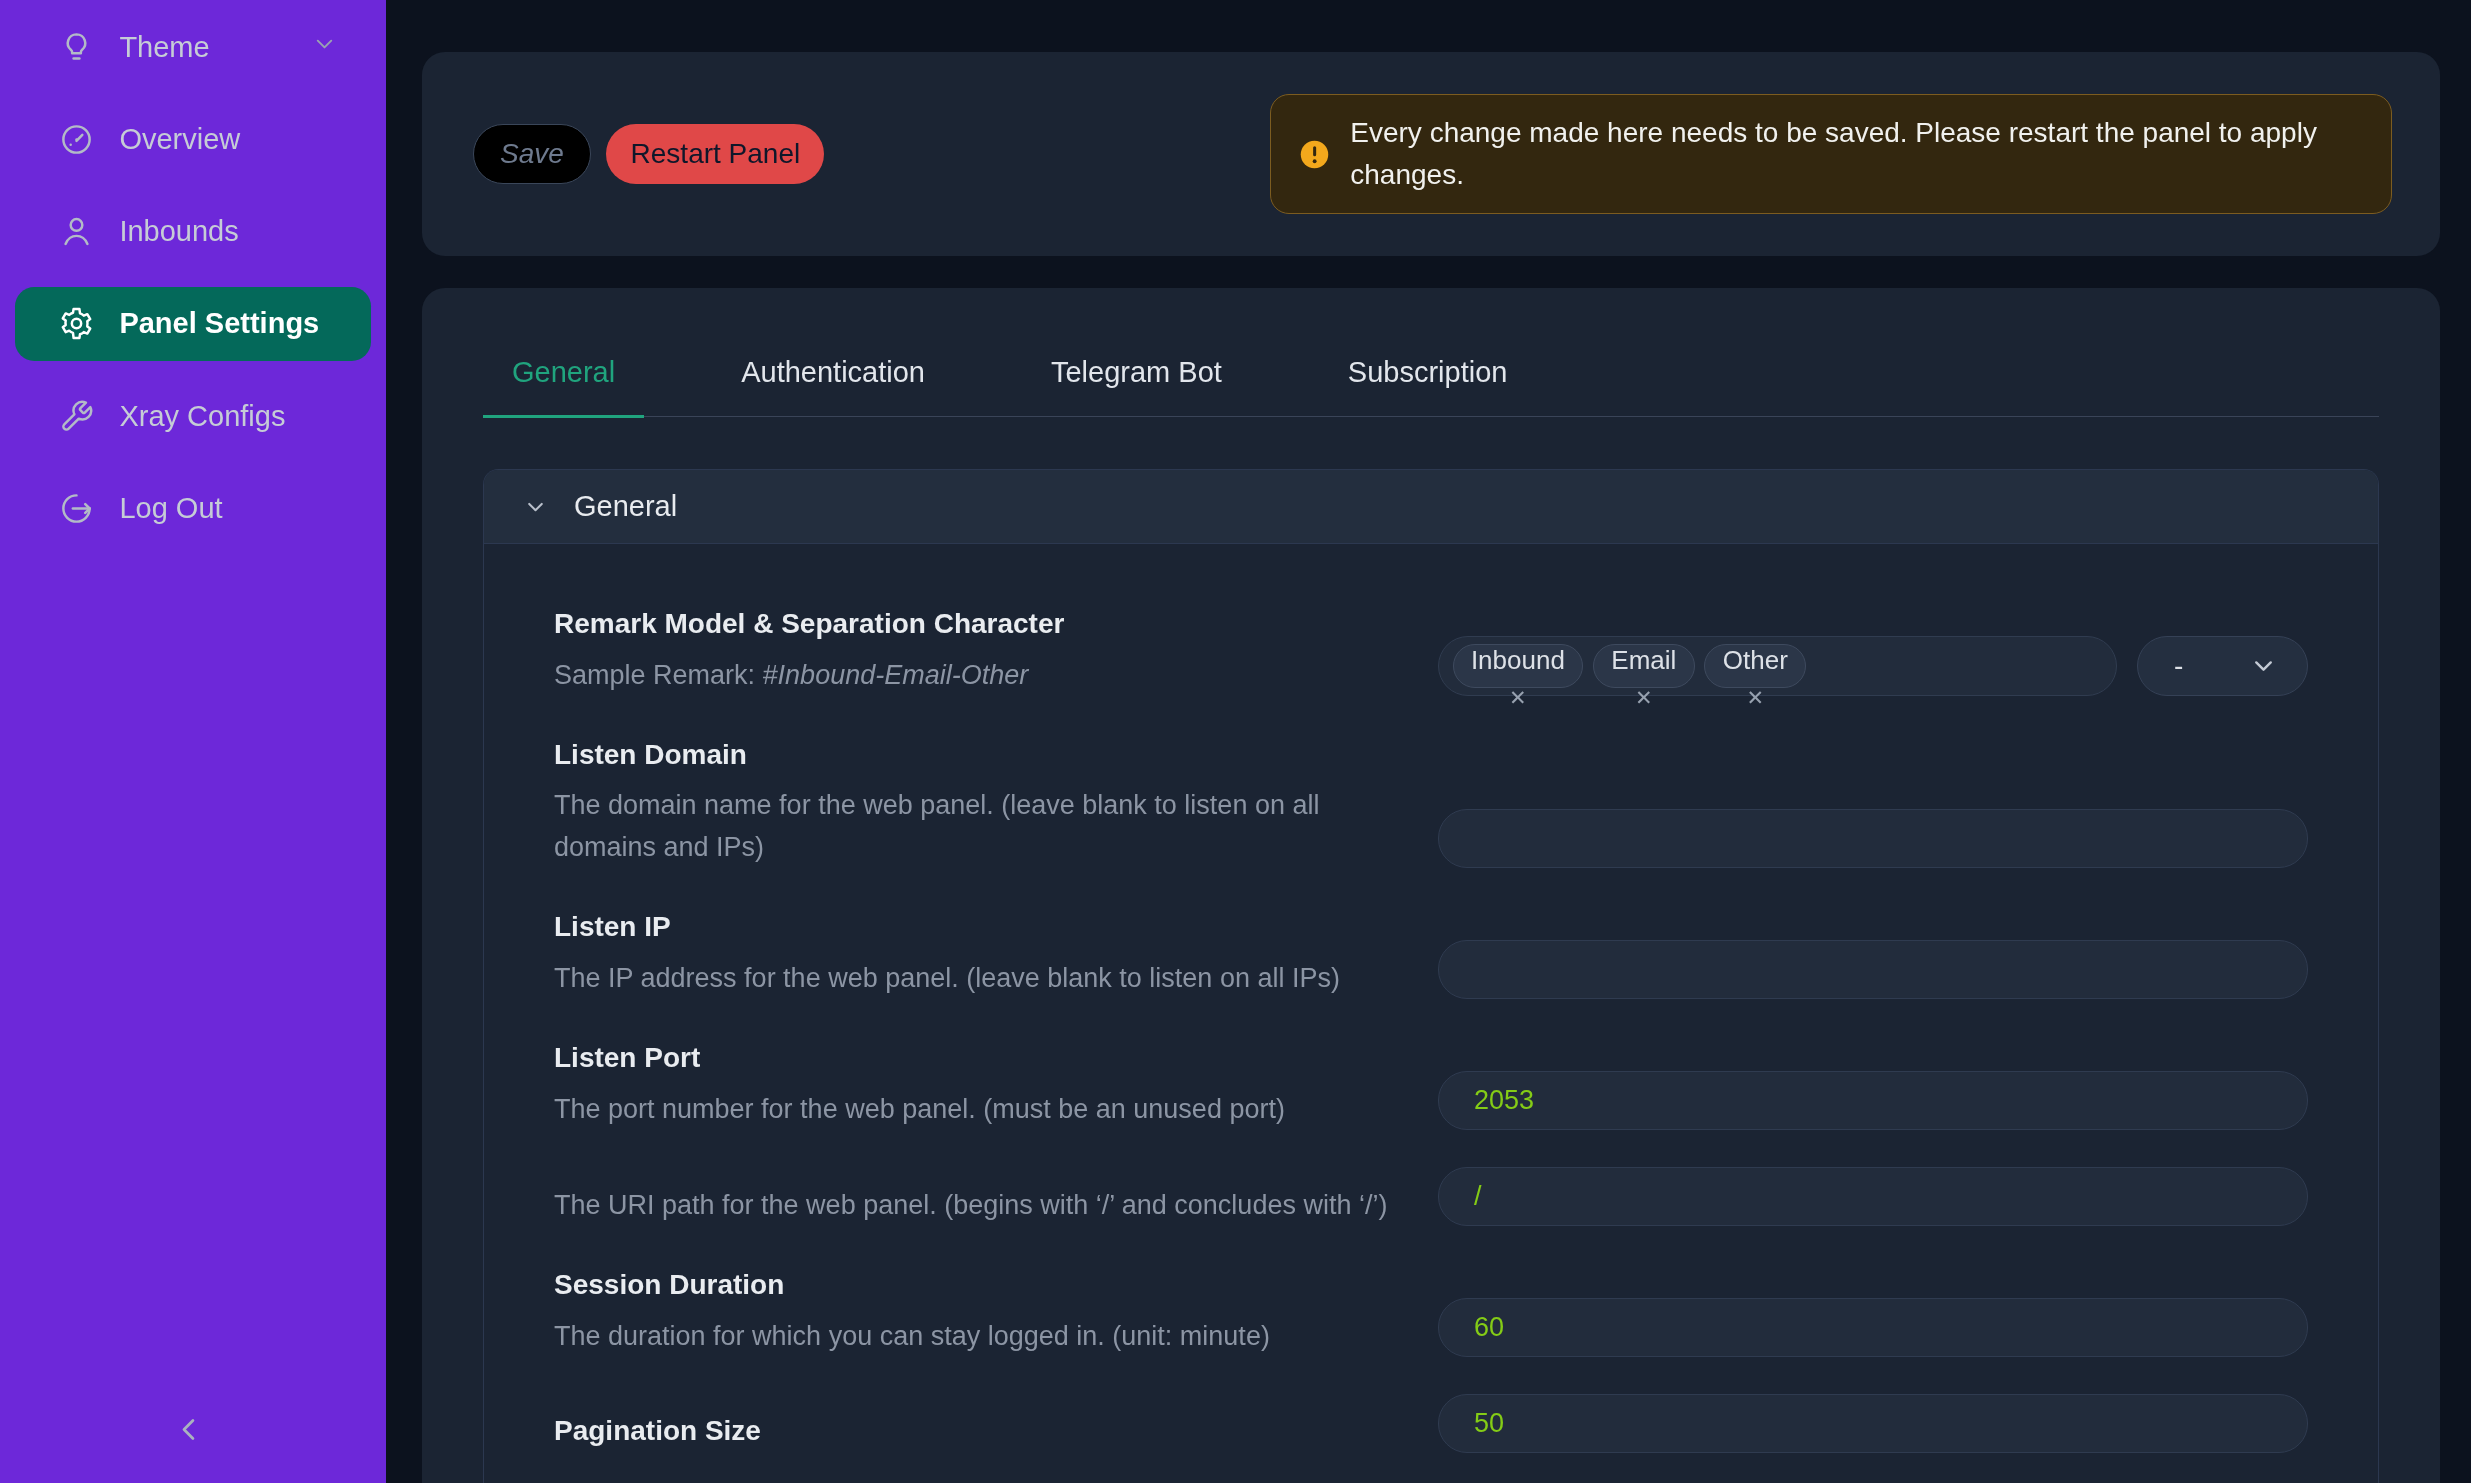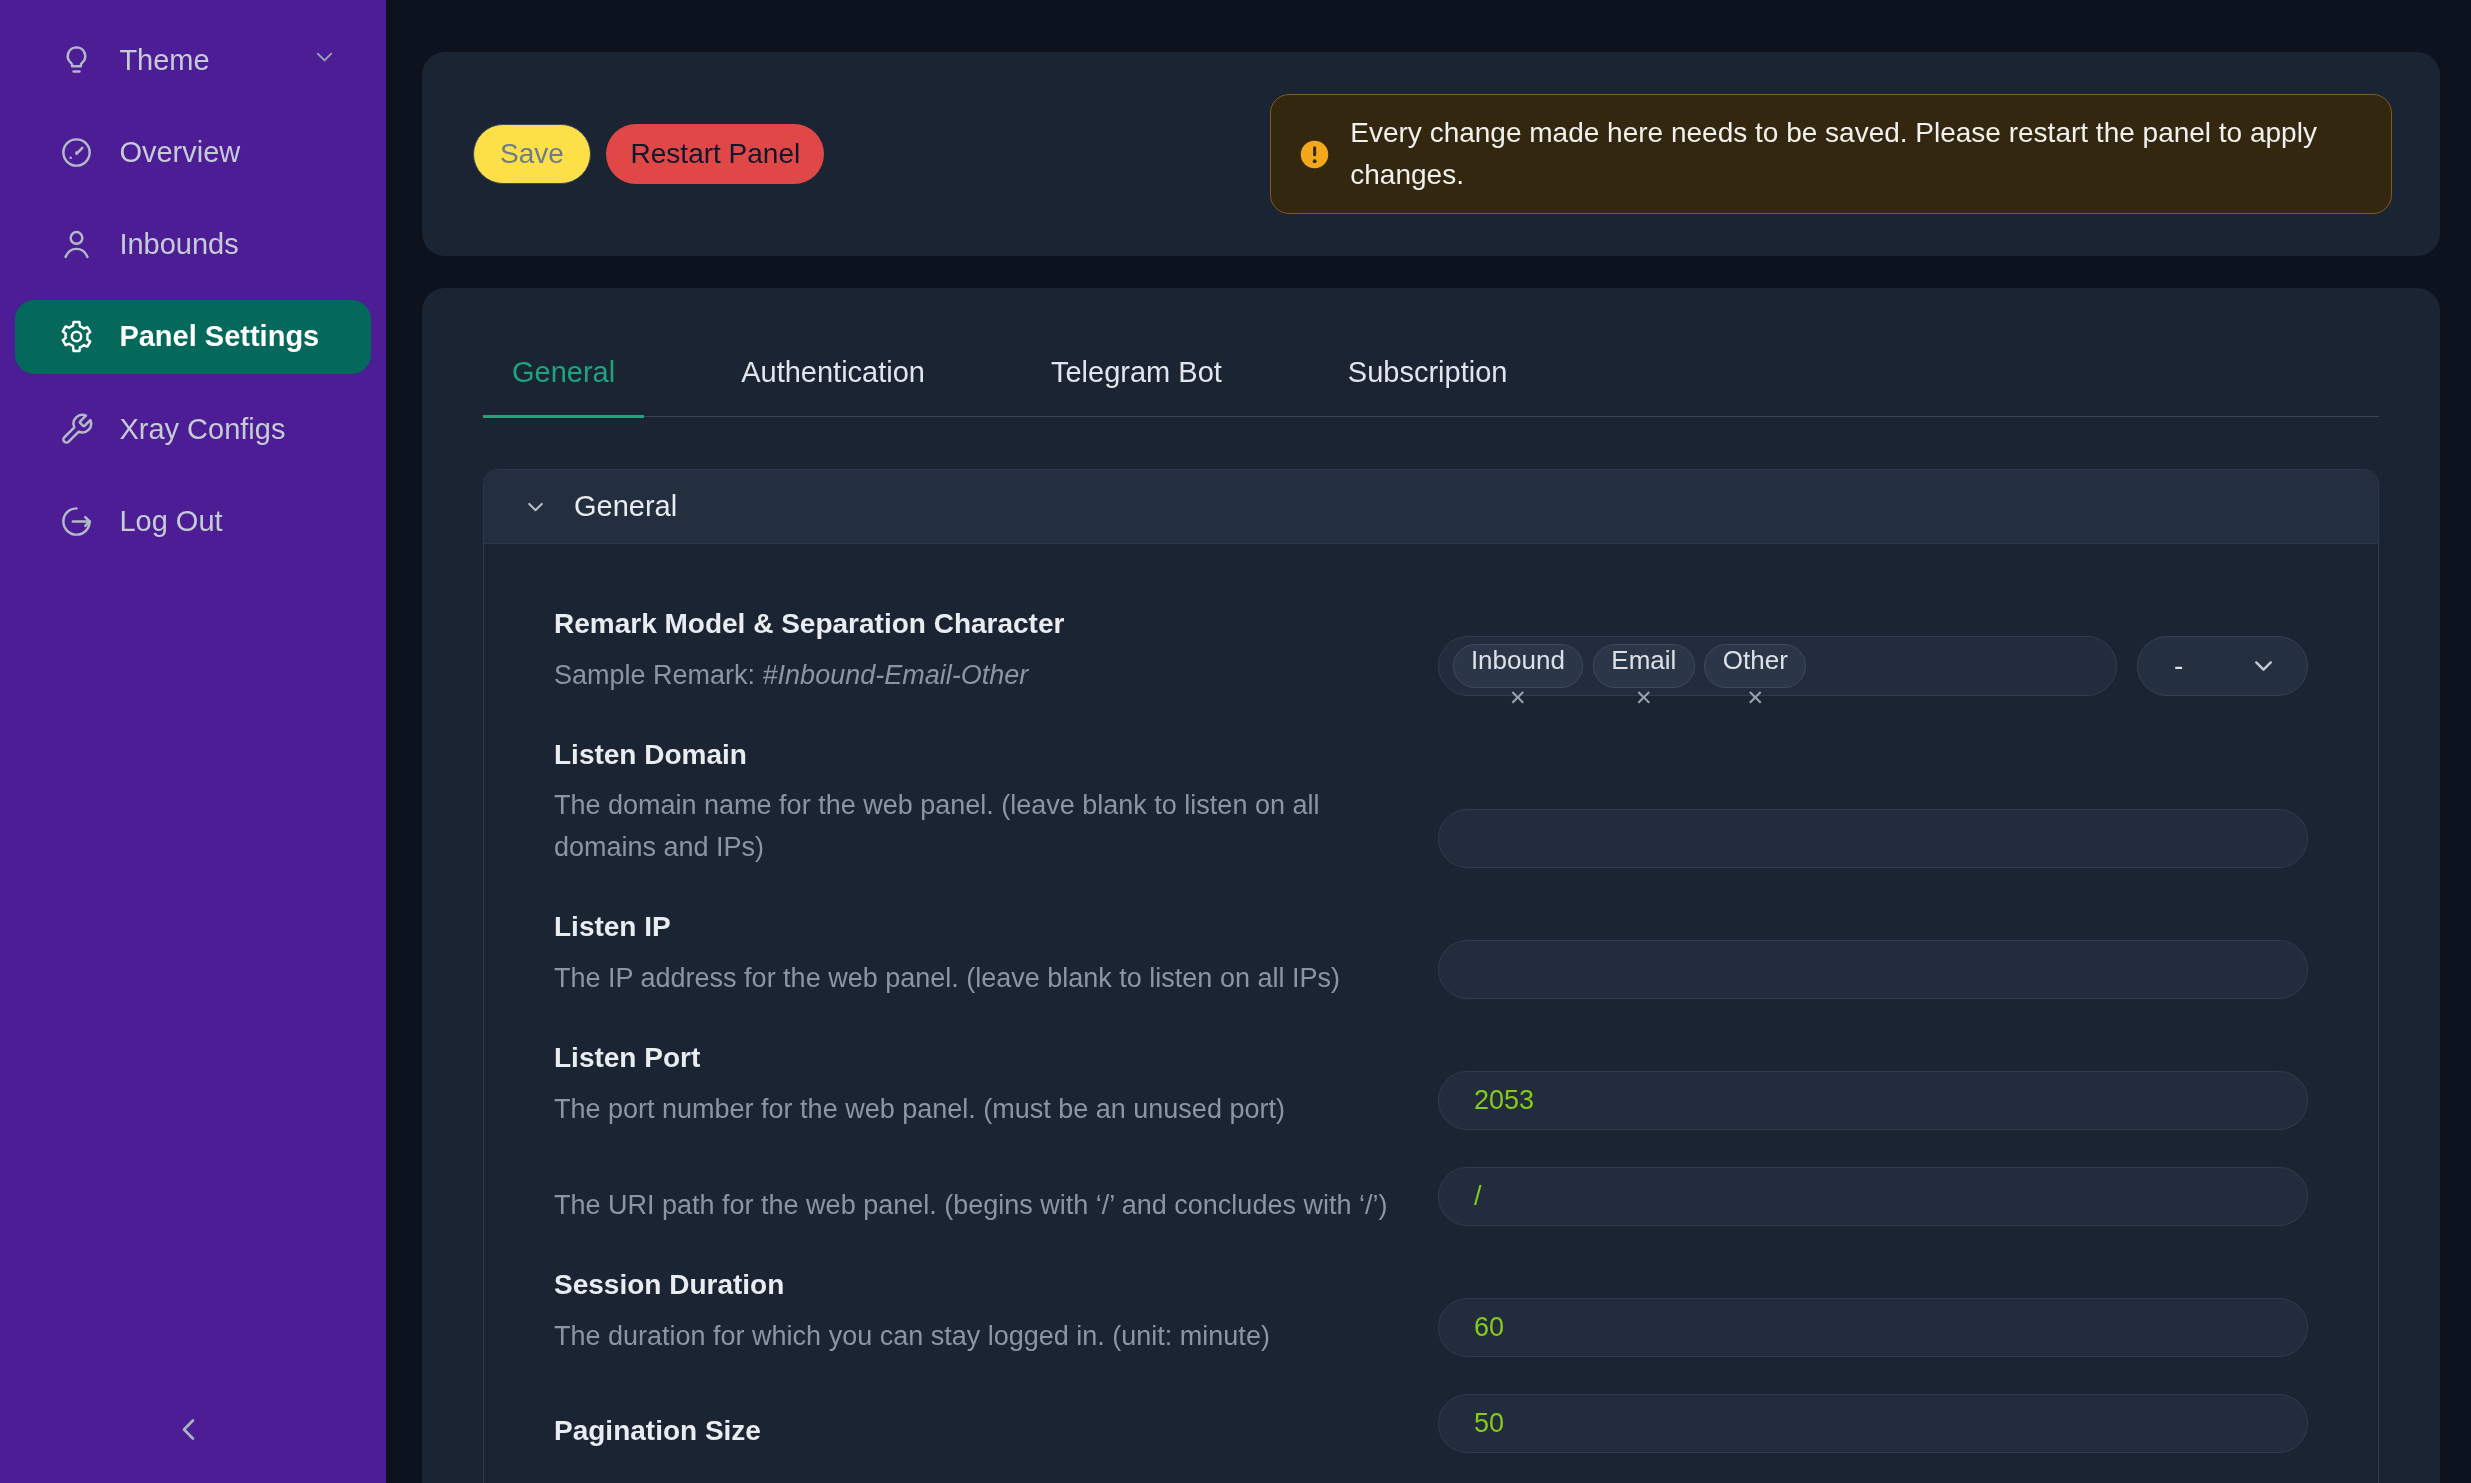--- a/index.html
+++ b/index.html
@@ -7,22 +7,22 @@
   body {
     font-family:"Liberation Sans","DejaVu Sans",sans-serif;
     background:#0c121e;
     color:#e8ebf0;
     display:flex;
   }
 
   
   .sidebar {
     width:386px; min-width:386px; height:100%;
-    background:#4c1d95;
-    padding-top:23px;
+    background:#6d28d9;
+    padding-top:10px;
     position:relative;
   }
   .side-item {
     height:74px; margin:0 15.4px 18.3px;
     border-radius:19.3px;
     display:flex; align-items:center;
     padding-left:44px; gap:25px;
     font-size:29px; color:#c6ccd6;
     cursor:pointer;
   }
@@ -49,22 +49,23 @@
     padding-left:51px; position:relative;
   }
   .btn {
     height:60px; border-radius:30px;
     font-size:28px; display:flex; align-items:center; justify-content:center;
     cursor:pointer; border:none;
     font-family:inherit;
   }
   .btn-save {
     width:118px;
-    background:#fde047; border:1.9px solid #3a4659;
+    background:#000000; border:1.9px solid #3a4659;
     color:#6e7a8e;
+    font-style:italic;
   }
   .btn-restart {
     width:218px; margin-left:15.4px;
     background:#e04848; color:#0f172a;
   }
   .alert {
     margin-left:auto; margin-right:48px;
     width:1122px; min-height:119px;
     background:#33270f; border:1.9px solid #7c5c20; border-radius:19px;
     display:flex; align-items:center;

